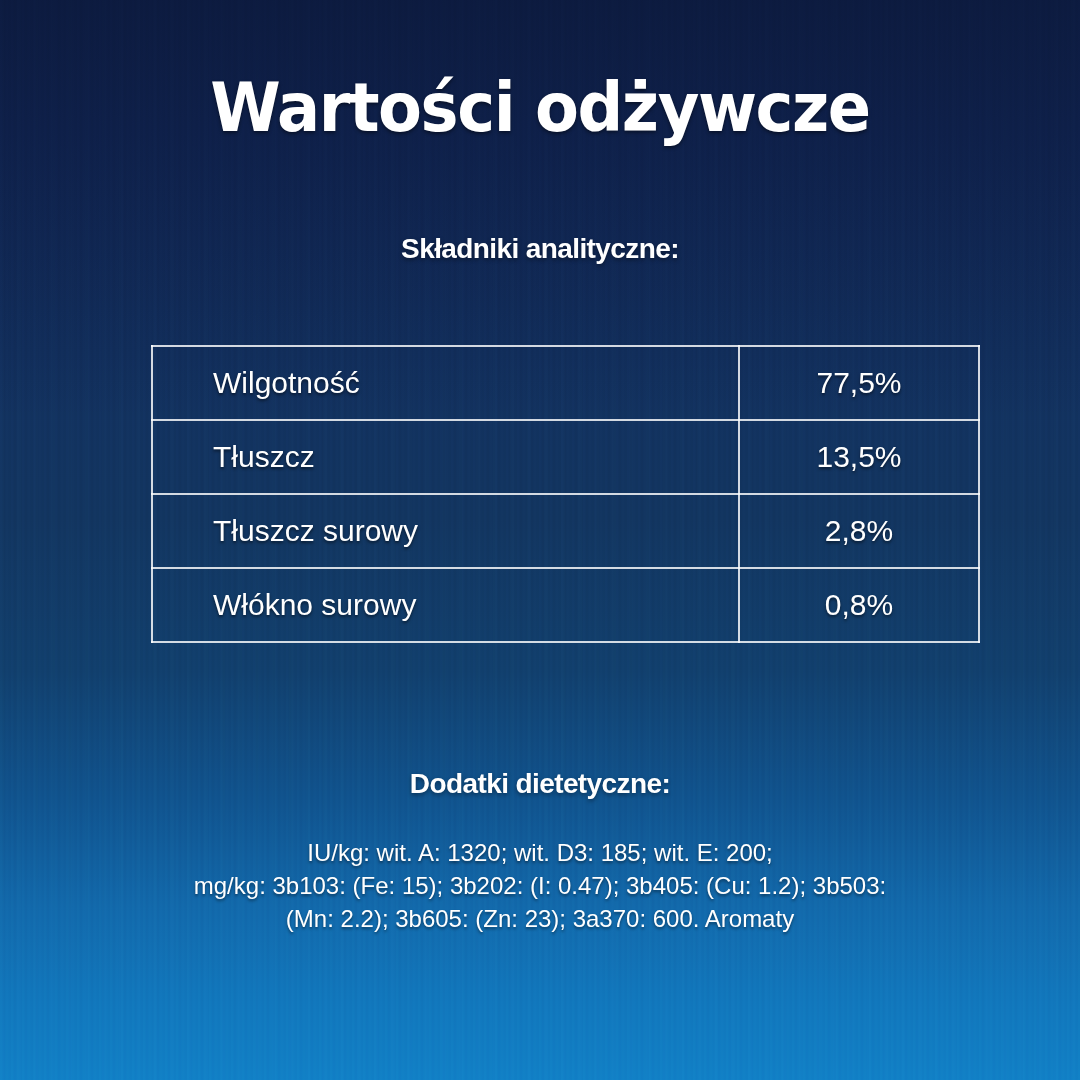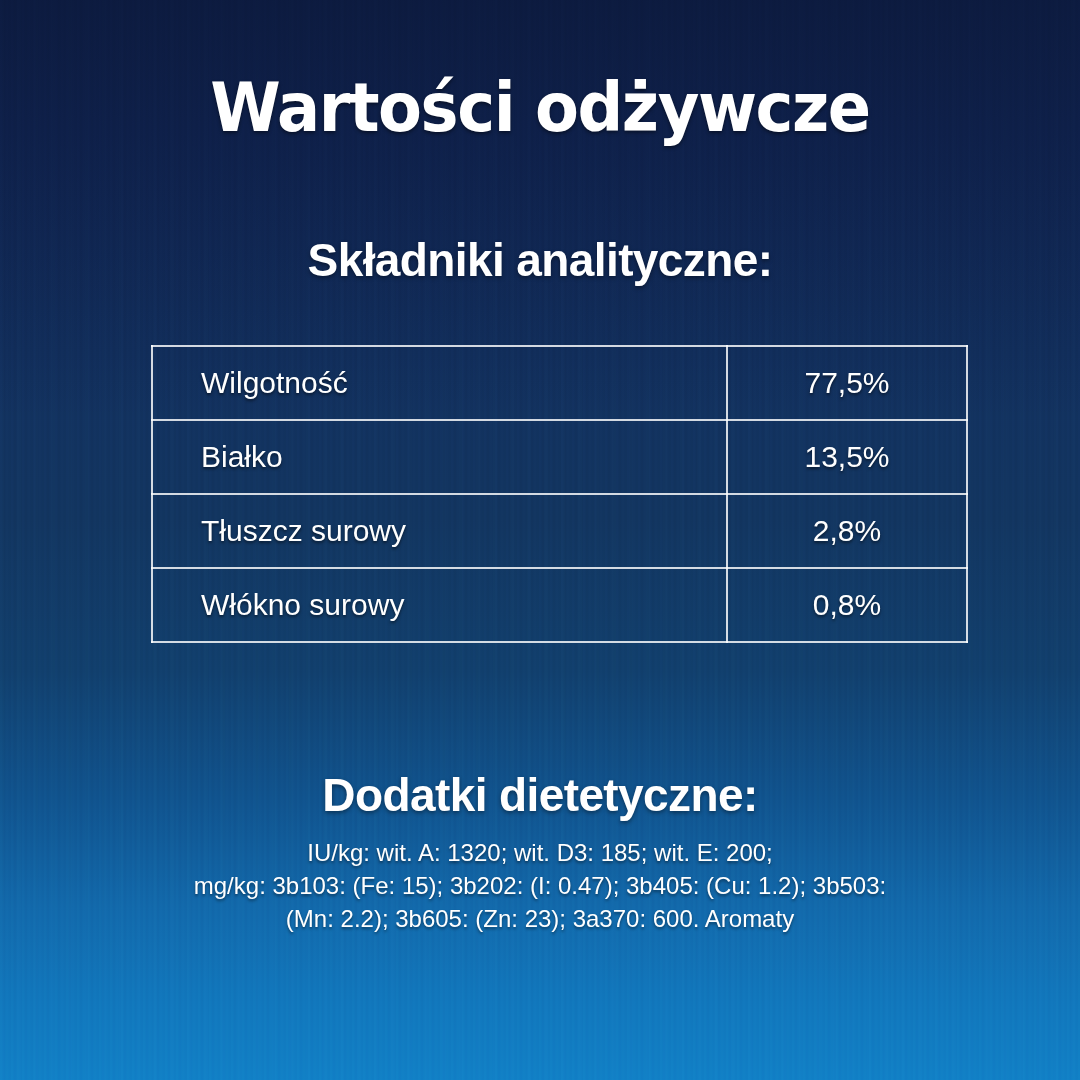--- a/index.html
+++ b/index.html
@@ -89,21 +89,21 @@
 
   
   .section-heading {
     position: absolute;
     left: 0;
     width: 1080px;
     text-align: center;
     color: #ffffff;
     font-family: "Liberation Sans", sans-serif;
     font-weight: bold;
-    font-size: 46px;
+    font-size: 28px;
     letter-spacing: -0.6px;
     text-shadow: 0 2px 4px rgba(0,0,0,0.4);
   }
   #heading-analytical { top: 233px; }
   #heading-additives  { top: 768px; }
 
   
   .nutrition-table {
     position: absolute;
     left: 151px;
@@ -118,21 +118,21 @@
     height: 59.6px;
     padding: 0;
     color: #ffffff;
     font-family: "Liberation Sans", sans-serif;
     font-size: 30px;
     text-shadow: 0 2px 3px rgba(0,0,0,0.5);
     vertical-align: middle;
   }
   .nutrition-table td.cell-name {
     width: 525px;
-    padding-left: 48px;
+    padding-left: 60px;
     text-align: left;
   }
   .nutrition-table td.cell-value {
     width: 238px;
     text-align: center;
   }
 
   
   .additives-body {
     position: absolute;
@@ -164,21 +164,21 @@
 
     <div class="section-heading" id="heading-analytical">Składniki analityczne:</div>
 
     <table class="nutrition-table">
       <tbody id="nutrition-tbody">
           <tr>
             <td class="cell-name">Wilgotność</td>
             <td class="cell-value">77,5%</td>
           </tr>
           <tr>
-            <td class="cell-name">Białko</td>
+            <td class="cell-name">Tłuszcz</td>
             <td class="cell-value">13,5%</td>
           </tr>
           <tr>
             <td class="cell-name">Tłuszcz surowy</td>
             <td class="cell-value">2,8%</td>
           </tr>
           <tr>
             <td class="cell-name">Włókno surowy</td>
             <td class="cell-value">0,8%</td>
           </tr>

